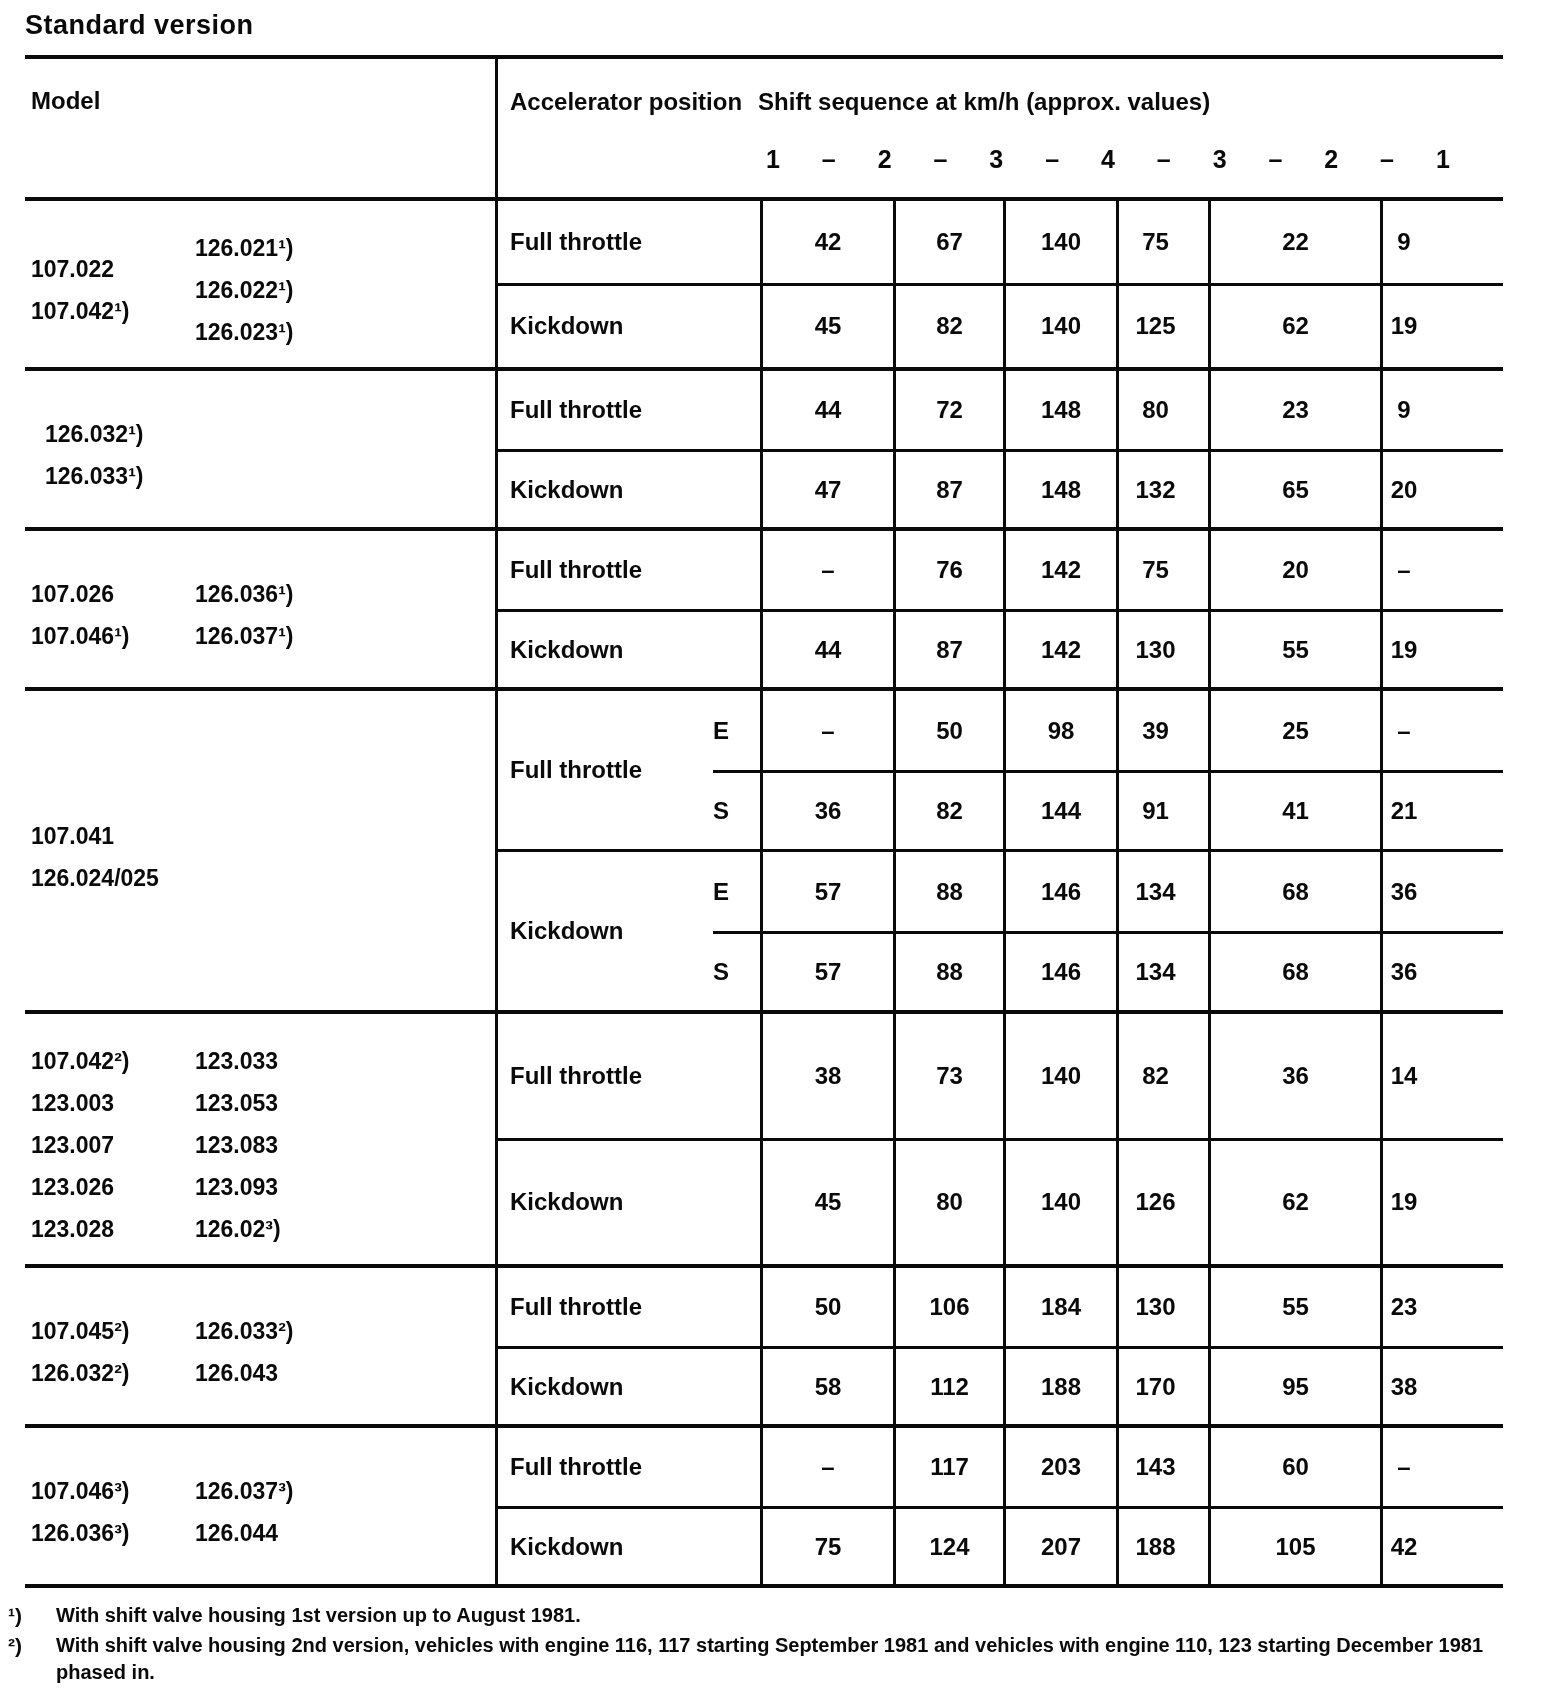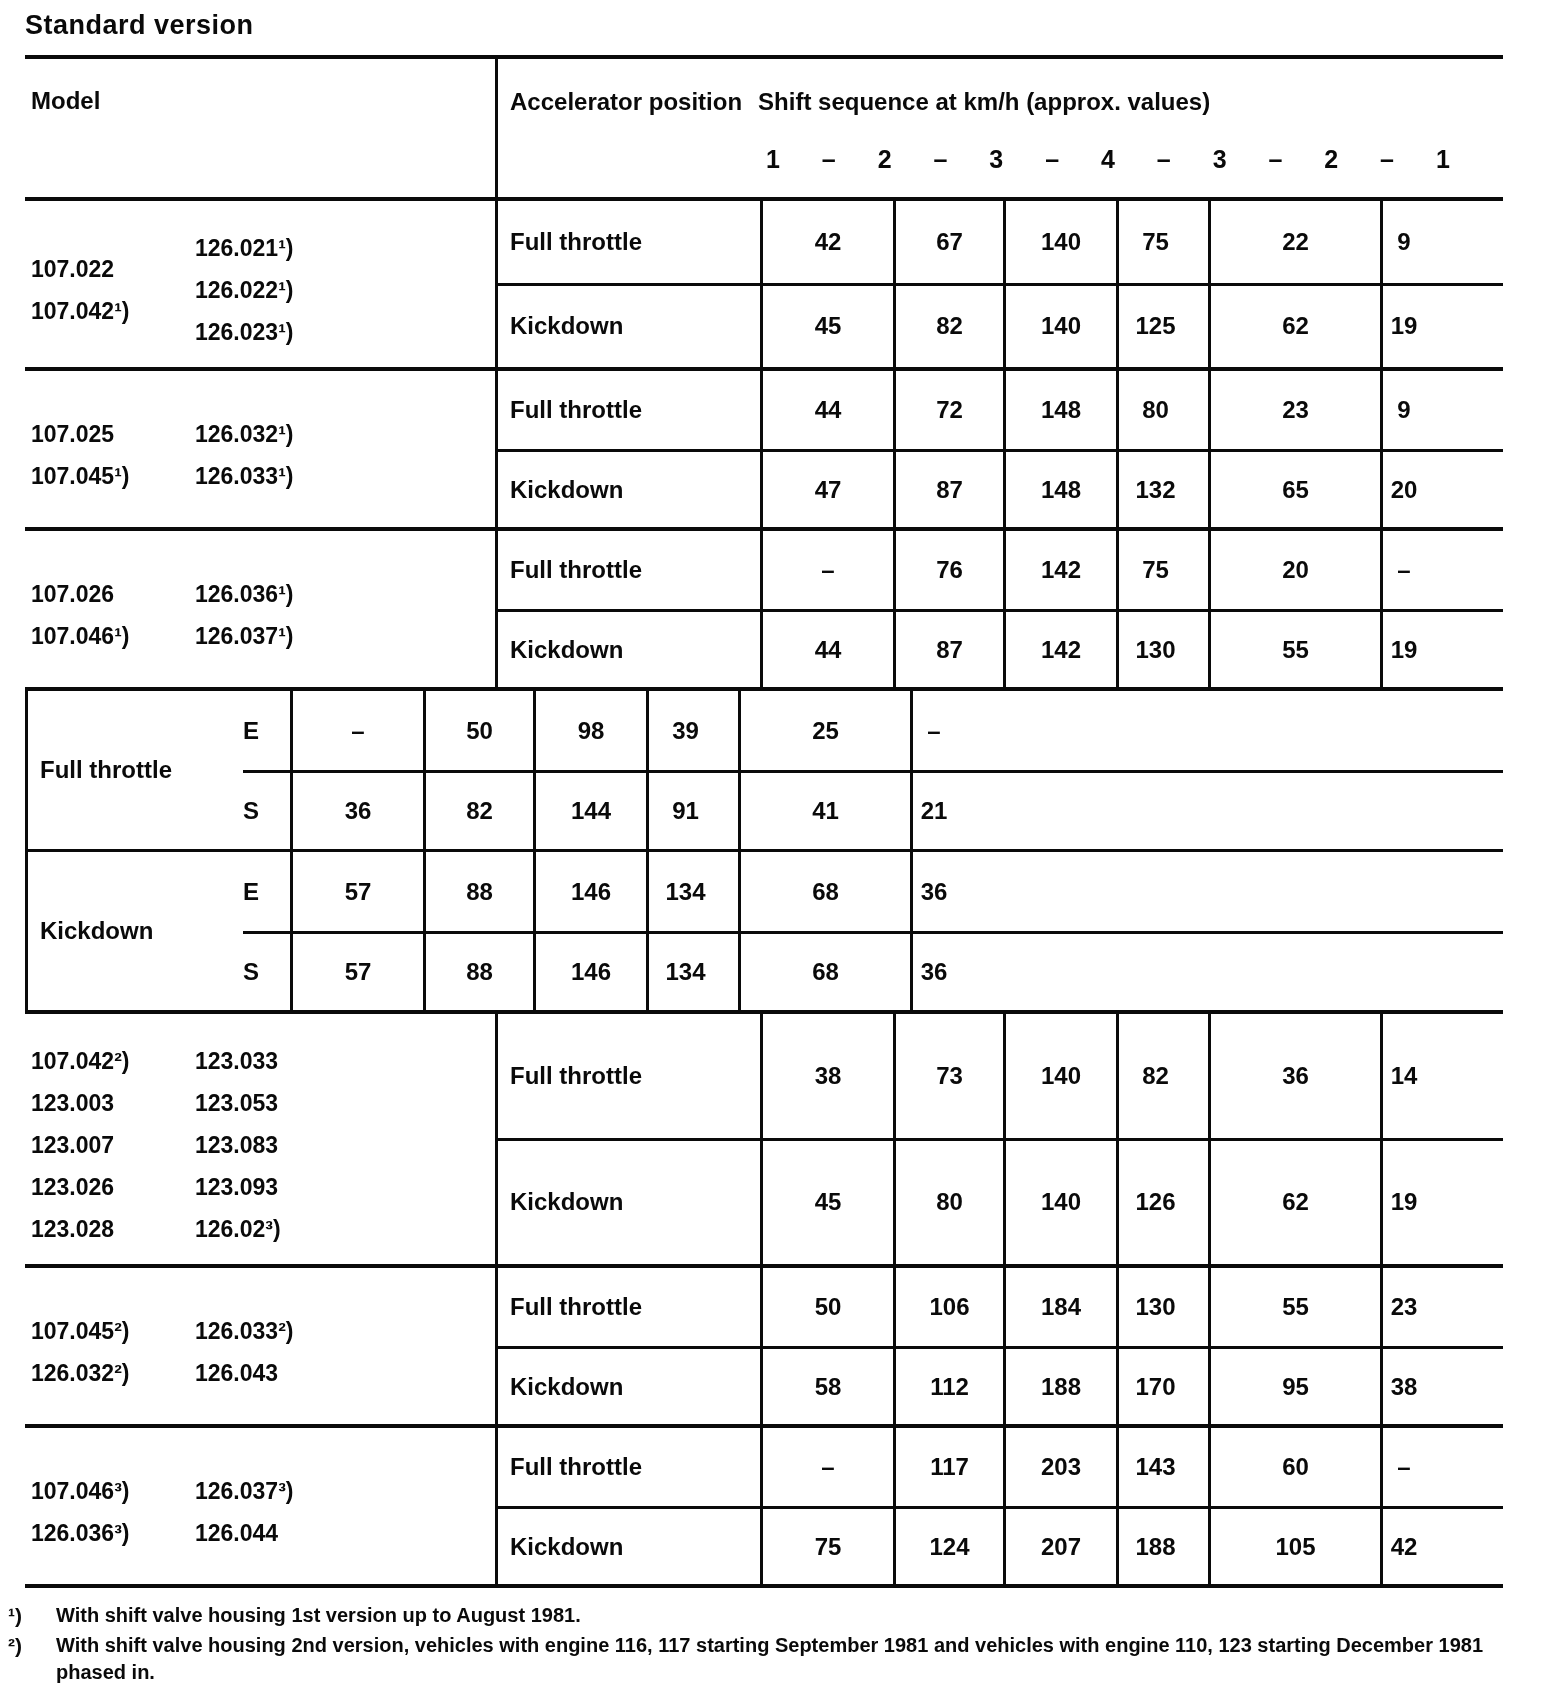--- a/index.html
+++ b/index.html
@@ -143,24 +143,20 @@
                 <div class="vcell c2">140</div>
                 <div class="vcell c3">125</div>
                 <div class="vcell c4">62</div>
                 <div class="vcell c5">19</div>
               </div>
             </div>
           </div>
         </div>
         <div class="group">
           <div class="model-cell">
-            <div class="mcol">
-              <div class="mcode">107.025</div>
-              <div class="mcode">107.045¹)</div>
-            </div>
             <div class="mcol mcol2">
               <div class="mcode">126.032¹)</div>
               <div class="mcode">126.033¹)</div>
             </div>
           </div>
           <div class="rows">
             <div class="drow">
               <div class="acc">Full throttle</div>
               <div class="vals">
                 <div class="vcell c0">44</div>
@@ -214,20 +210,26 @@
                 <div class="vcell c1">87</div>
                 <div class="vcell c2">142</div>
                 <div class="vcell c3">130</div>
                 <div class="vcell c4">55</div>
                 <div class="vcell c5">19</div>
               </div>
             </div>
           </div>
         </div>
         <div class="group">
+          <div class="model-cell">
+            <div class="mcol">
+              <div class="mcode">107.041</div>
+              <div class="mcode">126.024/025</div>
+            </div>
+          </div>
           <div class="rows">
             <div class="drow4">
               <div class="acc4">Full throttle</div>
               <div class="subblock">
                 <div class="subrow">
                   <div class="subletter">E</div>
                   <div class="vals">
                     <div class="vcell c0">–</div>
                     <div class="vcell c1">50</div>
                     <div class="vcell c2">98</div>

